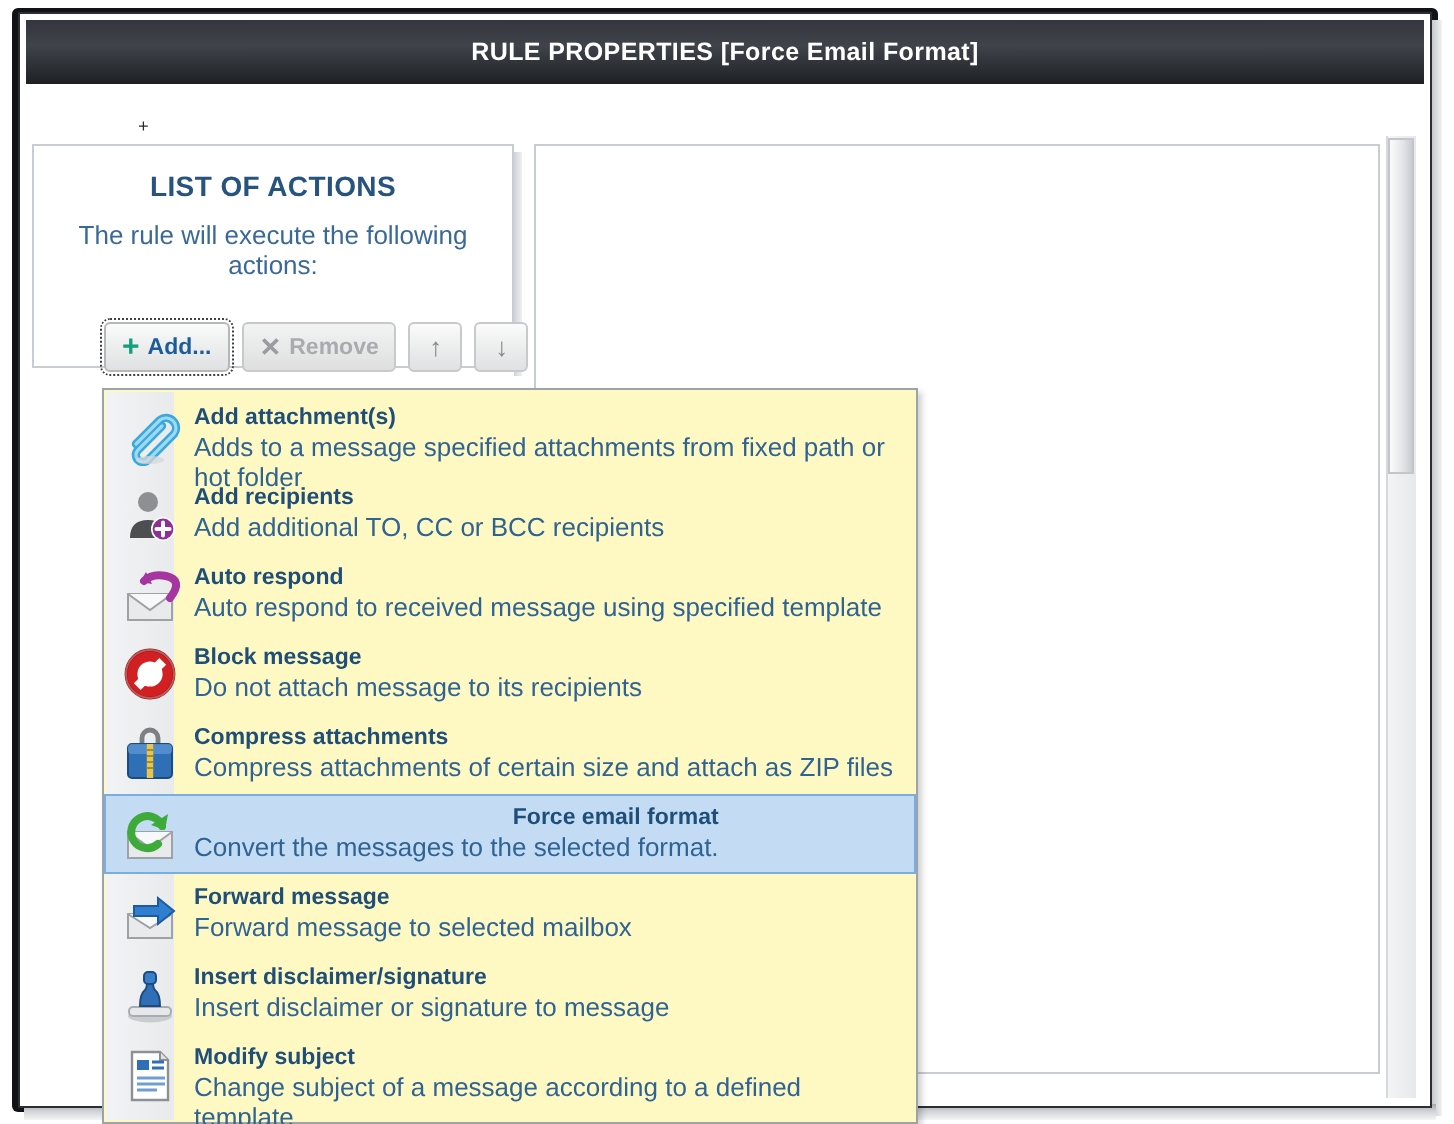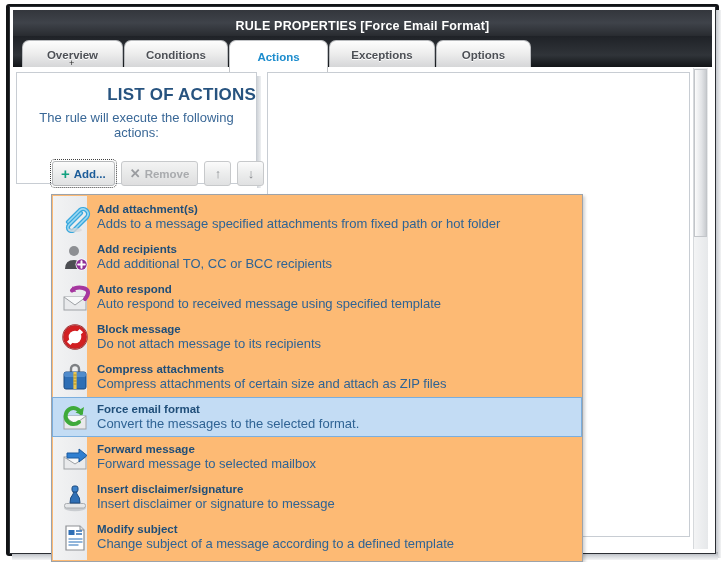--- a/index.html
+++ b/index.html
@@ -121,22 +121,22 @@
   }
   .left-panel-shadow {
     position: absolute;
     left: 257px; top: 76px;
     width: 4px; height: 112px;
     background: linear-gradient(to right, #cfd3d8, #eef0f2);
   }
   .panel-title {
     position: absolute;
     top: 12px; left: 0; width: 100%;
-    text-align: right;
-    font-size: 17px;
+    text-align: center;
+    font-size: 14px;
     font-weight: bold;
     color: #27537f;
     letter-spacing: 0.2px;
   }
   .panel-sub {
     position: absolute;
     top: 37px; left: 0; width: 100%;
     text-align: center;
     font-size: 13px;
     color: #3a6897;
@@ -217,22 +217,22 @@
     width: 13px; height: 168px;
     background: linear-gradient(to right, #fbfbfb, #e2e4e7 60%, #c9ccd0);
     border: 1px solid #c2c5c9;
     box-sizing: border-box;
   }
 
   
   .menu {
     position: absolute;
     left: 51px; top: 194px;
-    width: 532px;
-    background: #fdba74;
+    width: 408px;
+    background: #fef9c3;
     border: 1px solid #9da3aa;
     box-sizing: border-box;
     box-shadow: 2px 2px 3px rgba(0,0,0,0.18);
     z-index: 40;
     padding: 2px 0 4px 0;
   }
   .menu-gutter {
     position: absolute;
     left: 1px; top: 1px;
     width: 34px; height: calc(100% - 2px);
@@ -245,20 +245,21 @@
     display: flex;
     align-items: flex-start;
     height: 40px;
     padding: 3px 4px 2px 6px;
     box-sizing: border-box;
     border: 1px solid transparent;
   }
   .menu-item.selected {
     background: #c3dcf4;
     border: 1px solid #7aaede;
+    text-align: right;
   }
   .mi-icon {
     width: 34px;
     min-width: 34px;
     height: 34px;
     display: flex;
     align-items: center;
     justify-content: center;
     position: relative;
   }
@@ -284,37 +285,20 @@
 
   <div class="frame-outer"></div>
   <div class="frame-shadow-r"></div>
   <div class="frame-shadow-b"></div>
   <div class="frame-inner"></div>
 
   <div class="titlebar">
     <span>RULE PROPERTIES [Force Email Format]</span>
   </div>
 
-  <div class="tabstrip">
-    <div class="tab" style="left:9px;  width:101px;">
-        <span>Overview</span>
-      </div>
-    <div class="tab" style="left:111px; width:104px;">
-        <span>Conditions</span>
-      </div>
-    <div class="tab active" style="left:216px; width:99px;">
-        <span>Actions</span>
-      </div>
-    <div class="tab" style="left:316px; width:106px;">
-        <span>Exceptions</span>
-      </div>
-    <div class="tab" style="left:423px; width:95px;">
-        <span>Options</span>
-      </div>
-  </div>
   <div class="caret-artifact">+</div>
 
   <div class="body-area"></div>
 
   <div class="left-panel">
     <div class="panel-title">LIST OF ACTIONS</div>
     <div class="panel-sub">The rule will execute the following actions:</div>
   </div>
   <div class="left-panel-shadow"></div>
 

